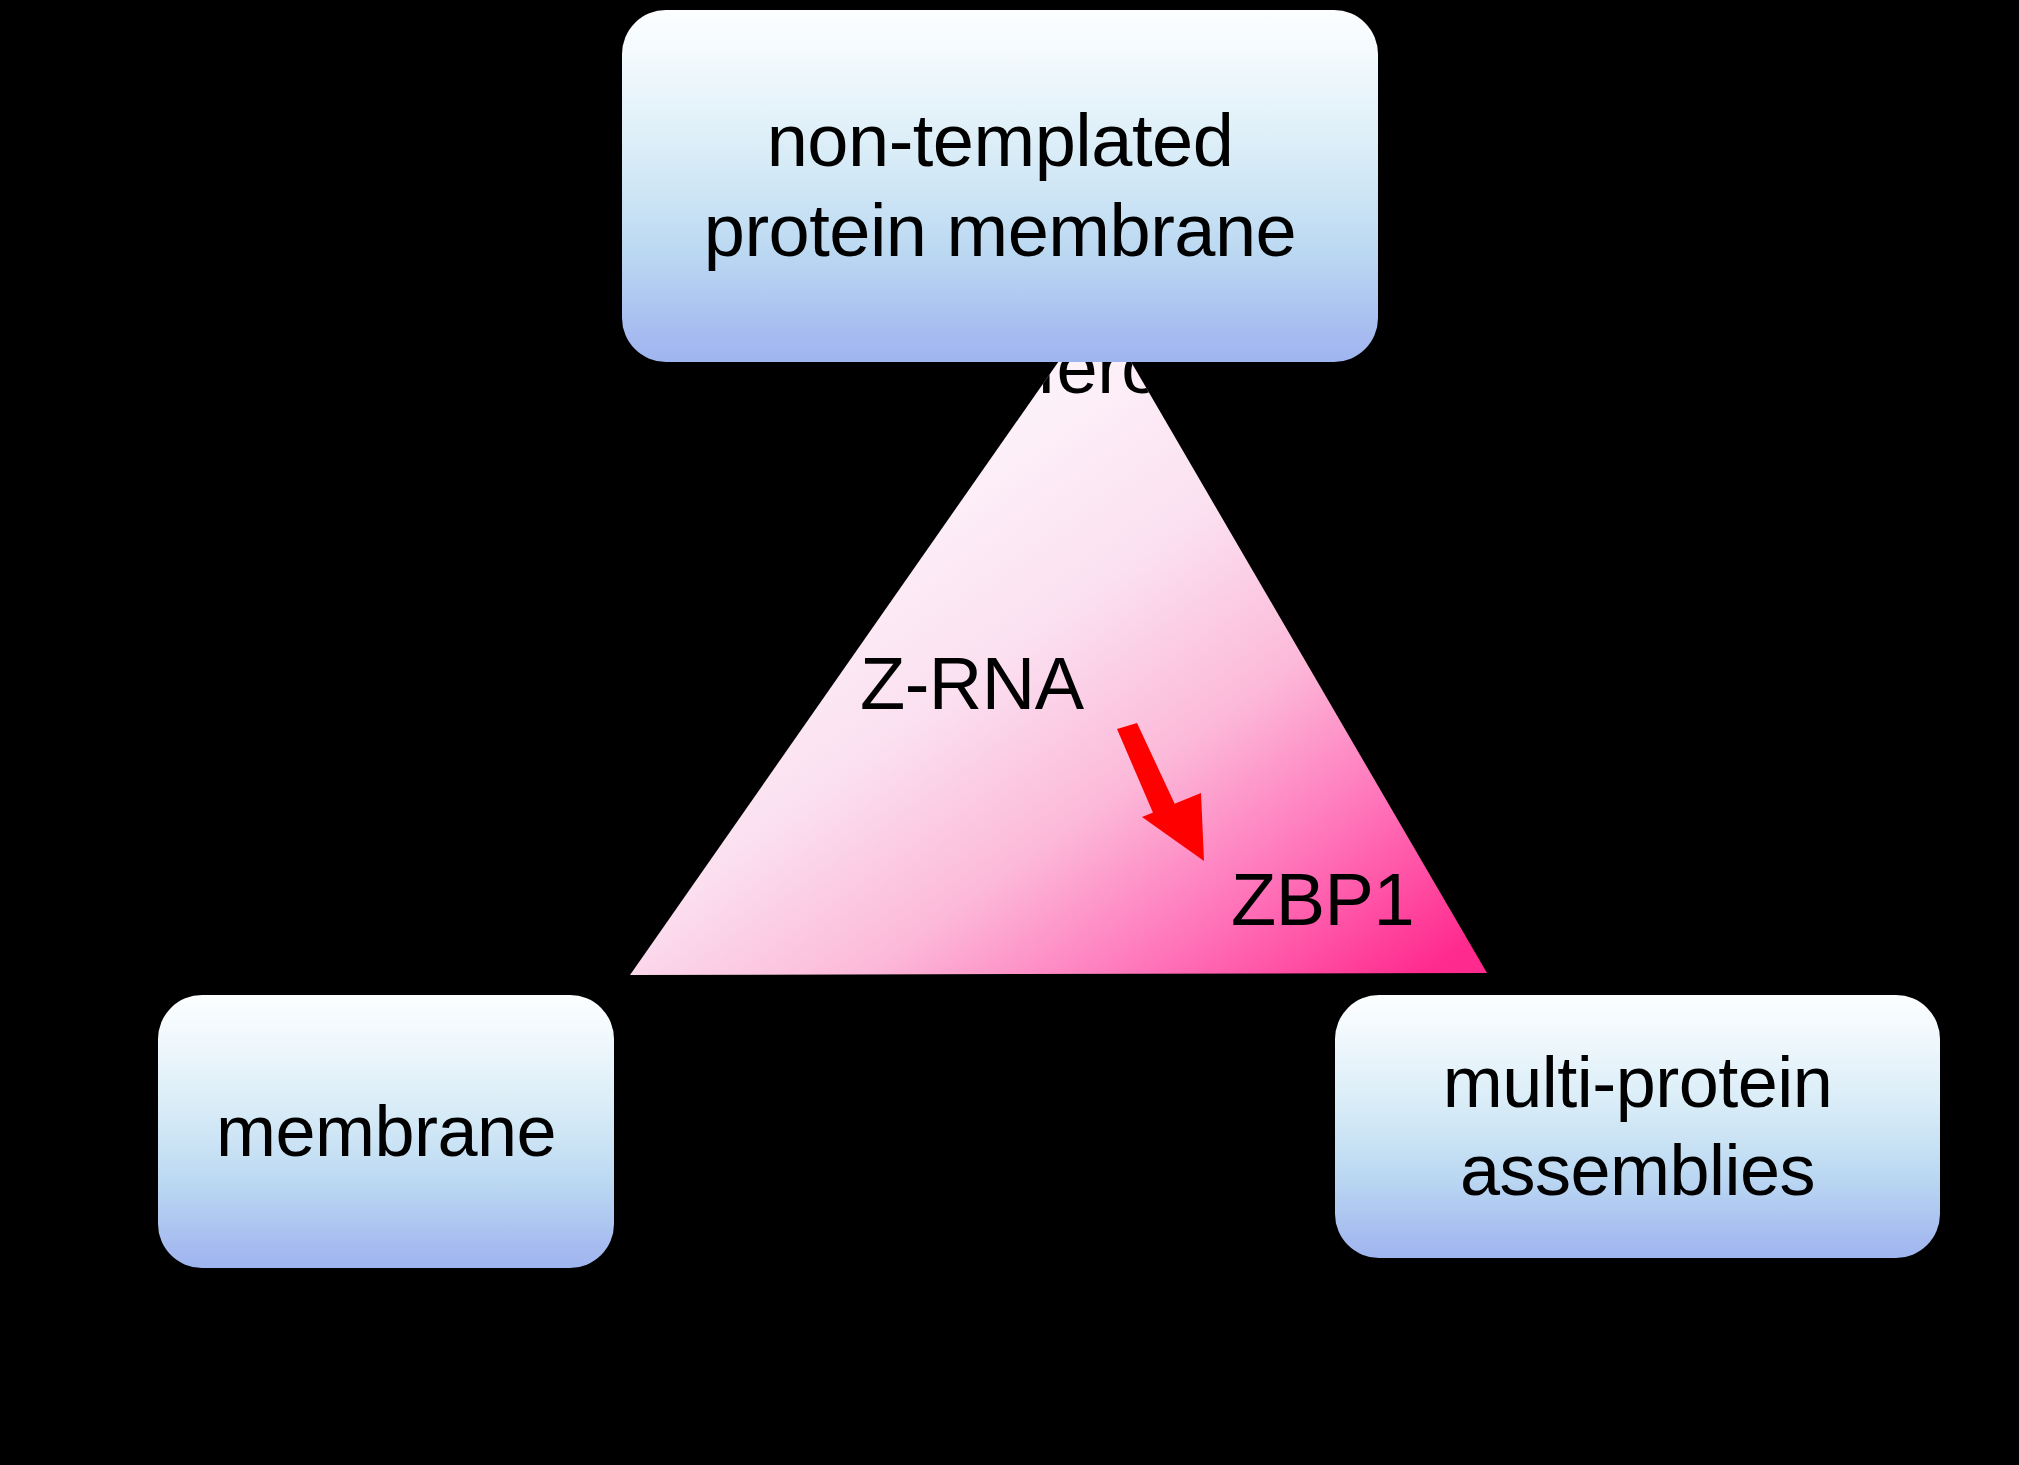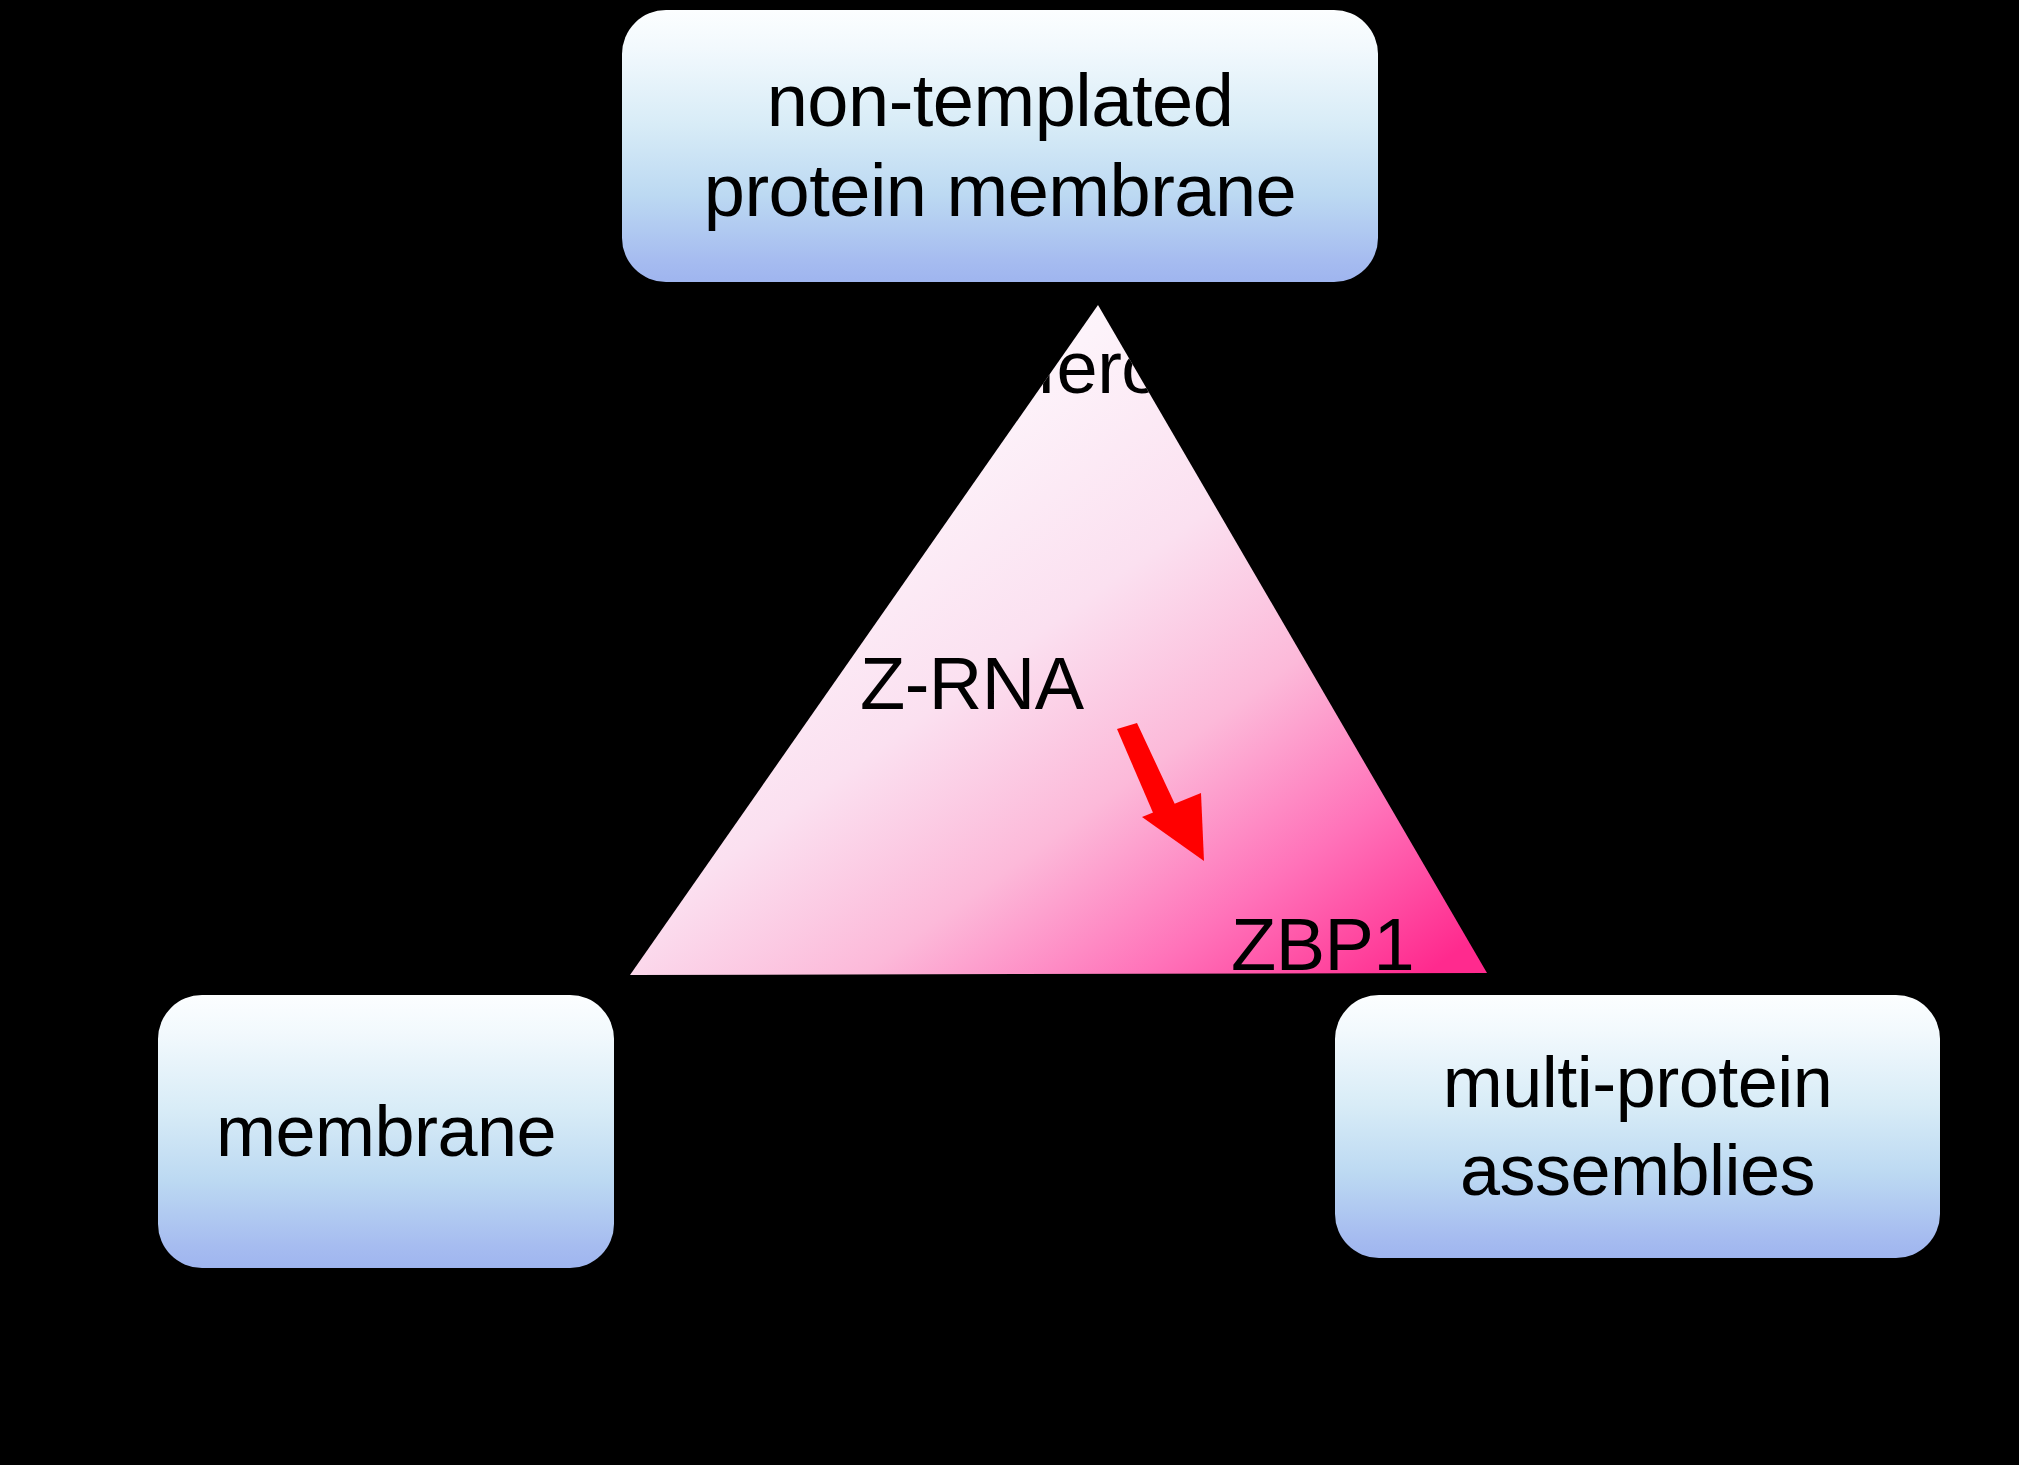--- a/index.html
+++ b/index.html
@@ -34,21 +34,21 @@
   }
   .callout .line {
     display: block;
     white-space: nowrap;
   }
 
   #box-top {
     left: 622px;
     top: 10px;
     width: 756px;
-    height: 272px;
+    height: 352px;
     font-size: 74px;
   }
   #box-bottom-left {
     left: 158px;
     top: 995px;
     width: 456px;
     height: 273px;
     font-size: 72px;
   }
   #box-bottom-right {
@@ -98,21 +98,21 @@
     left: 895px;
     top: 325px;
   }
   #label-zrna {
     left: 860px;
     top: 605px;
     margin-top: 36px;
   }
   #label-zbp1 {
     left: 1231px;
-    top: 902px;
+    top: 857px;
   }
 
   
   #arrow-wrap {
     position: absolute;
     left: 1095px;
     top: 715px;
     width: 170px;
     height: 160px;
   }

